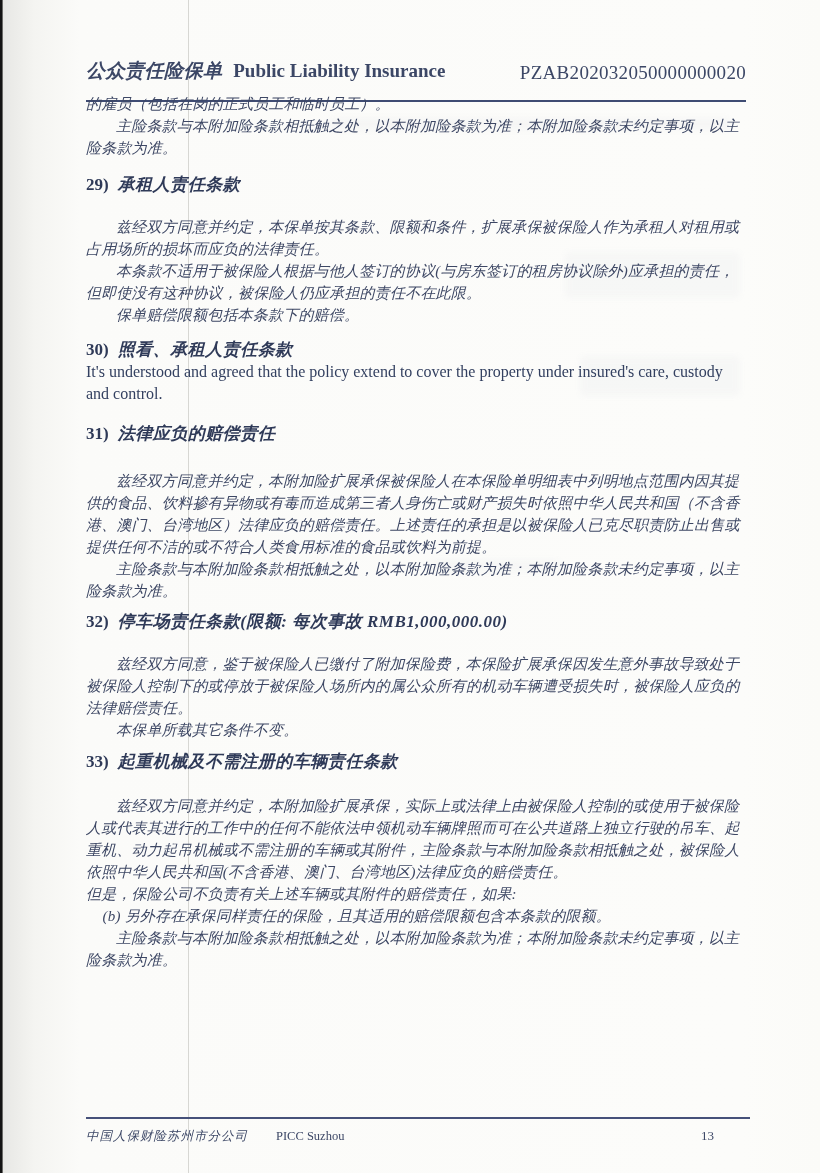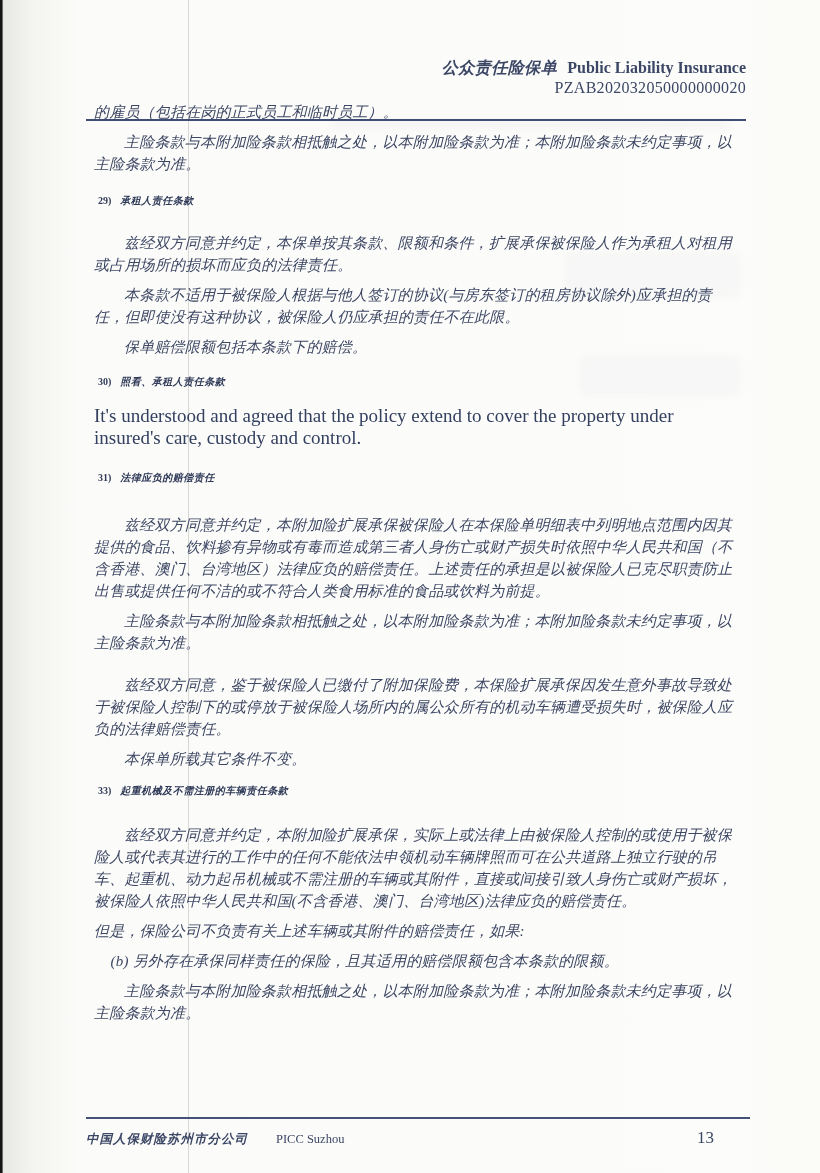--- a/index.html
+++ b/index.html
@@ -30,39 +30,39 @@
   }
   .art1 { top: 118px; left: 330px; width: 400px; height: 12px; opacity: .06; }
   .art2 { top: 252px; left: 565px; width: 175px; height: 46px; opacity: .05; }
   .art3 { top: 356px; left: 580px; width: 160px; height: 40px; opacity: .05; }
   .art4 { top: 560px; left: 430px; width: 130px; height: 12px; opacity: .05; }
 
   .header {
     position: absolute; top: 58px; left: 86px; width: 660px;
     display: flex; justify-content: space-between; align-items: flex-end;
     border-bottom: 2px solid #3f4c73;
-    padding-bottom: 22px;
-    font-size: 16px; color: #3c4766; flex-direction: column;
+    padding-bottom: 16px;
+    font-size: 19px; color: #3c4766;
   }
   .header .zh { font-style: italic; font-weight: bold; letter-spacing: 0.5px; }
   .header .en { font-weight: bold; margin-left: 6px; }
   .policy-no { letter-spacing: 0.3px; }
 
   .doc-body {
     position: absolute; top: 93px; left: 86px; width: 660px;
     font-size: 15px; line-height: 22px;
   }
-  .doc-body p { margin: 8px; }
+  .doc-body p { margin: 0; }
   .zh-text { font-style: italic; letter-spacing: 0.2px; }
   .indent { text-indent: 2em; }
   .sub { padding-left: 1.1em; }
-  .en-par { font-style: normal; font-size: 19px; color: #334060; }
+  .en-par { font-style: normal; font-size: 16px; color: #334060; }
 
   .clause-heading {
-    margin: 12px; font-size: 10px; font-weight: bold; color: #2f3a58;
+    margin: 0; font-size: 17px; font-weight: bold; color: #2f3a58;
     line-height: 22px;
   }
   .clause-heading .num { font-style: normal; margin-right: 9px; }
   .clause-heading .title { font-style: italic; letter-spacing: 0.5px; }
 
   .mt9  { margin-top: 9px; }
   .mt10 { margin-top: 10px; }
   .mt13 { margin-top: 13px; }
   .mt15 { margin-top: 15px; }
   .mt18 { margin-top: 18px; }
@@ -70,23 +70,23 @@
   .mt22 { margin-top: 22px !important; }
   .mt25 { margin-top: 25px !important; }
 
   .footer {
     position: absolute; top: 1117px; left: 86px; width: 664px;
     border-top: 2px solid #46517a;
     padding-top: 9px;
     font-size: 12.5px; color: #3c4766;
     display: flex; align-items: baseline;
   }
-  .footer .company-zh { font-style: italic; letter-spacing: 1px; font-weight: bold; }
+  .footer .company-zh { font-style: italic; letter-spacing: 1px; }
   .footer .company-en { margin-left: 28px; }
-  .footer .pagenum { margin-left: auto; margin-right: 36px; font-size: 17px; }
+  .footer .pagenum { margin-left: auto; margin-right: 36px; font-size: 13px; }
 </style>
 </head>
 <body>
 
 <div class="page">
   <div class="edge-strip"></div>
   <div class="crease"></div>
   <div class="artifact art1"></div>
   <div class="artifact art2"></div>
   <div class="artifact art3"></div>
@@ -115,27 +115,30 @@
       <span class="num">30)</span><span class="title">照看、承租人责任条款</span>
     </h3>
     <p class="en-par mt18">It's understood and agreed that the policy extend to cover the property under insured's care, custody and control.</p>
 
     <h3 class="clause-heading mt18">
       <span class="num">31)</span><span class="title">法律应负的赔偿责任</span>
     </h3>
     <p class="zh-text indent mt25">兹经双方同意并约定，本附加险扩展承保被保险人在本保险单明细表中列明地点范围内因其提供的食品、饮料掺有异物或有毒而造成第三者人身伤亡或财产损失时依照中华人民共和国（不含香港、澳门、台湾地区）法律应负的赔偿责任。上述责任的承担是以被保险人已克尽职责防止出售或提供任何不洁的或不符合人类食用标准的食品或饮料为前提。</p>
     <p class="zh-text indent">主险条款与本附加险条款相抵触之处，以本附加险条款为准；本附加险条款未约定事项，以主险条款为准。</p>
 
+    <h3 class="clause-heading mt9">
+      <span class="num">32)</span><span class="title">停车场责任条款(限额: 每次事故 RMB1,000,000.00)</span>
+    </h3>
     <p class="zh-text indent mt20">兹经双方同意，鉴于被保险人已缴付了附加保险费，本保险扩展承保因发生意外事故导致处于被保险人控制下的或停放于被保险人场所内的属公众所有的机动车辆遭受损失时，被保险人应负的法律赔偿责任。</p>
     <p class="zh-text indent">本保单所载其它条件不变。</p>
 
     <h3 class="clause-heading mt10">
       <span class="num">33)</span><span class="title">起重机械及不需注册的车辆责任条款</span>
     </h3>
-    <p class="zh-text indent mt22">兹经双方同意并约定，本附加险扩展承保，实际上或法律上由被保险人控制的或使用于被保险人或代表其进行的工作中的任何不能依法申领机动车辆牌照而可在公共道路上独立行驶的吊车、起重机、动力起吊机械或不需注册的车辆或其附件，直接或间接引致人身伤亡或财产损坏，被保险人依照中华人民共和国(不含香港、澳门、台湾地区)法律应负的赔偿责任。</p>
+    <p class="zh-text indent mt22">兹经双方同意并约定，本附加险扩展承保，实际上或法律上由被保险人控制的或使用于被保险人或代表其进行的工作中的任何不能依法申领机动车辆牌照而可在公共道路上独立行驶的吊车、起重机、动力起吊机械或不需注册的车辆或其附件，主险条款与本附加险条款相抵触之处，被保险人依照中华人民共和国(不含香港、澳门、台湾地区)法律应负的赔偿责任。</p>
     <p class="zh-text">但是，保险公司不负责有关上述车辆或其附件的赔偿责任，如果:</p>
     <p class="zh-text sub">(b) 另外存在承保同样责任的保险，且其适用的赔偿限额包含本条款的限额。</p>
     <p class="zh-text indent">主险条款与本附加险条款相抵触之处，以本附加险条款为准；本附加险条款未约定事项，以主险条款为准。</p>
   </div>
 
   <div class="footer">
     <span class="company-zh">中国人保财险苏州市分公司</span>
     <span class="company-en">PICC Suzhou</span>
     <span class="pagenum">13</span>
   </div>

